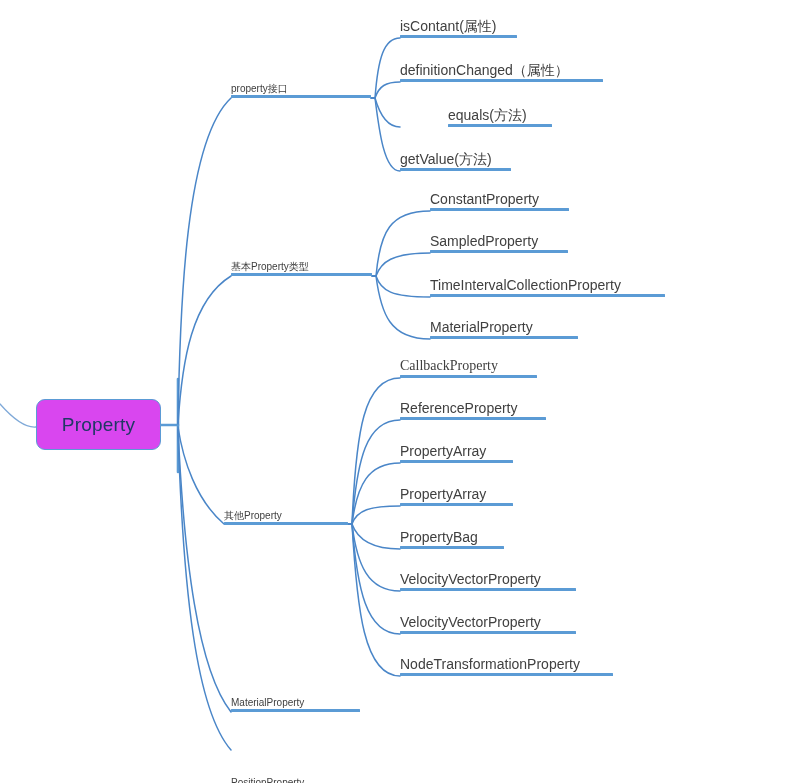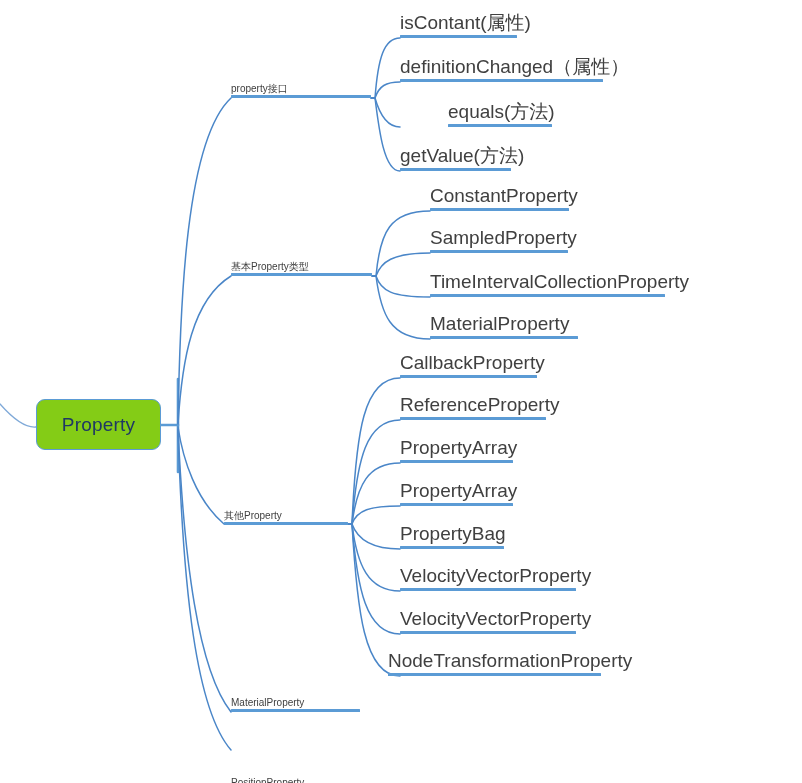--- a/index.html
+++ b/index.html
@@ -21,41 +21,41 @@
     position: absolute;
     left: 0;
     top: 0;
     width: 802px;
     height: 783px;
     pointer-events: none;
   }
   .root-node {
     position: absolute;
     box-sizing: border-box;
-    background: #84cc16;
+    background: #d946ef;
     border: 1.6px solid #5b9bd5;
     border-radius: 9px;
     color: #1f3864;
     font-size: 19px;
     line-height: 1;
     display: flex;
     align-items: center;
     justify-content: center;
     letter-spacing: 0.2px;
   }
   .node {
     position: absolute;
     white-space: nowrap;
   }
   .node-label {
     position: absolute;
     left: 0;
     bottom: 4px;
     color: #404040;
-    font-size: 19px;
+    font-size: 14px;
     line-height: 1.15;
     white-space: nowrap;
   }
   .node-bar {
     position: absolute;
     left: 0;
     bottom: 0;
     height: 3.4px;
     background: #5b9bd5;
     border-radius: 0.5px;
@@ -159,21 +159,21 @@
   <div class="node" style="left:430px; top:311px; width:148px; height:28px;">
     <span class="node-label">MaterialProperty</span>
     <span class="node-bar" style="width:148px;"></span>
   </div>
 
   <div class="node branch" style="left:224px; top:497px; width:124px; height:28px;">
     <span class="node-label">其他Property</span>
     <span class="node-bar" style="width:124px;"></span>
   </div>
 
-  <div class="node" style="left:400px; top:350px; width:137px; height:28px;">
+  <div class="node" style="left:400px; top:350px; width:137px; height:28px;font-family:Liberation Serif, serif;">
     <span class="node-label">CallbackProperty</span>
     <span class="node-bar" style="width:137px;"></span>
   </div>
   <div class="node" style="left:400px; top:392px; width:146px; height:28px;">
     <span class="node-label">ReferenceProperty</span>
     <span class="node-bar" style="width:146px;"></span>
   </div>
   <div class="node" style="left:400px; top:435px; width:113px; height:28px;">
     <span class="node-label">PropertyArray</span>
     <span class="node-bar" style="width:113px;"></span>
@@ -187,21 +187,21 @@
     <span class="node-bar" style="width:104px;"></span>
   </div>
   <div class="node" style="left:400px; top:563px; width:176px; height:28px;">
     <span class="node-label">VelocityVectorProperty</span>
     <span class="node-bar" style="width:176px;"></span>
   </div>
   <div class="node" style="left:400px; top:606px; width:176px; height:28px;">
     <span class="node-label">VelocityVectorProperty</span>
     <span class="node-bar" style="width:176px;"></span>
   </div>
-  <div class="node" style="left:388px; top:648px; width:213px; height:28px;text-align:center;">
+  <div class="node" style="left:400px; top:648px; width:213px; height:28px;text-align:center;">
     <span class="node-label">NodeTransformationProperty</span>
     <span class="node-bar" style="width:213px;"></span>
   </div>
 
   <div class="node branch" style="left:231px; top:684px; width:129px; height:28px;">
     <span class="node-label">MaterialProperty</span>
     <span class="node-bar" style="width:129px;"></span>
   </div>
 
   <div class="node branch" style="left:231px; top:722px; width:129px; height:28px;margin-top:42px;">

